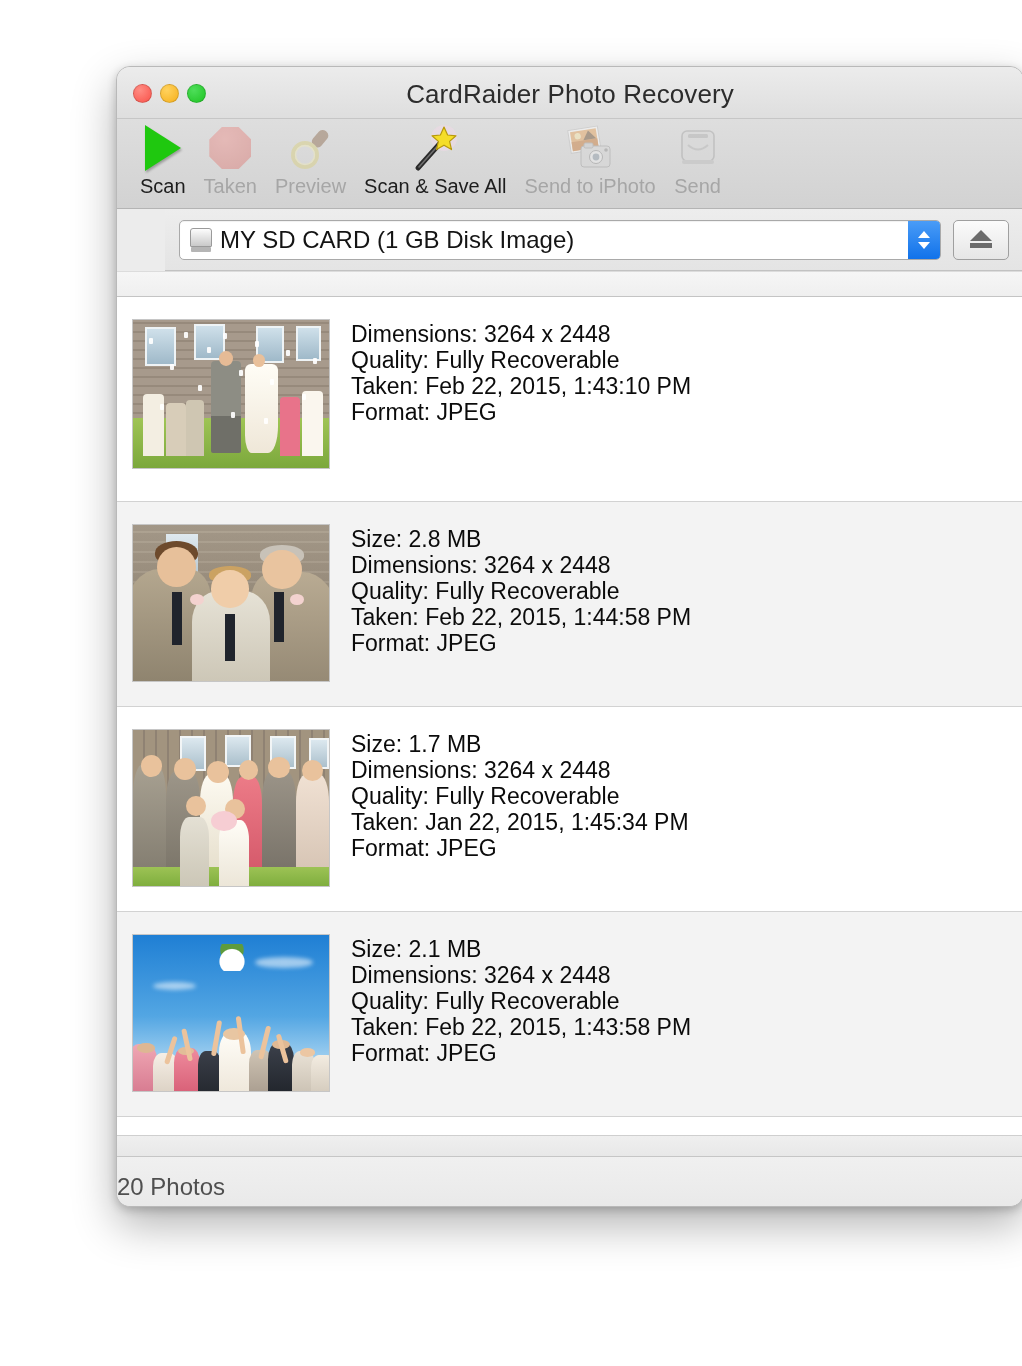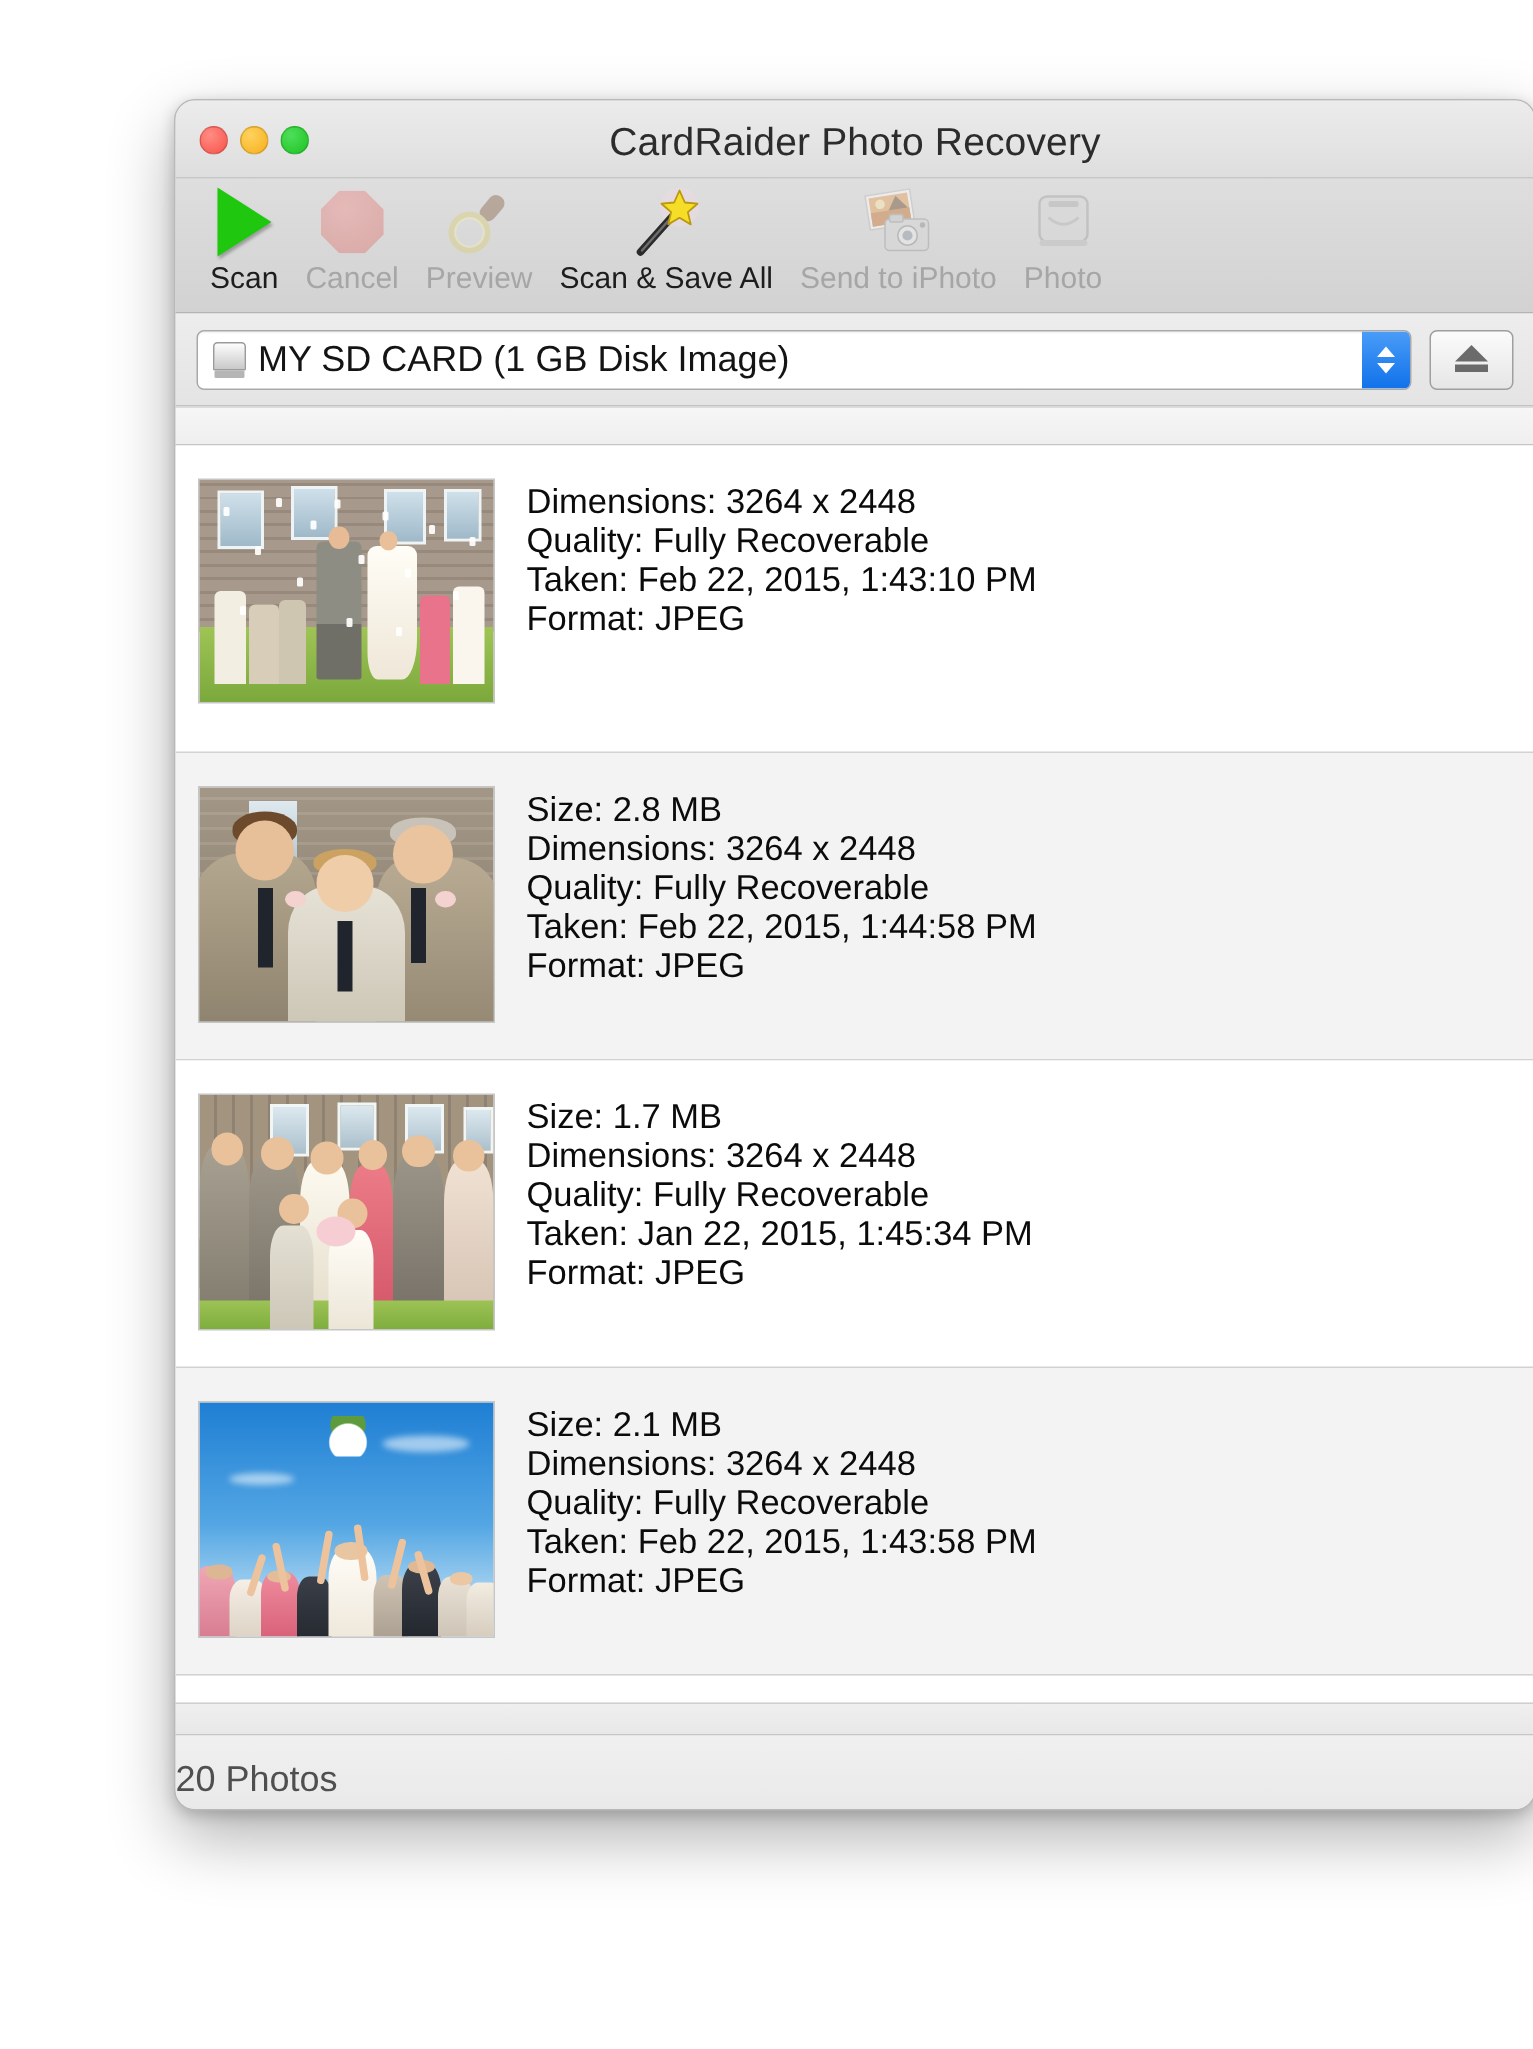--- a/index.html
+++ b/index.html
@@ -107,20 +107,21 @@
 
   
   .sourcebar {
     height: 62px;
     background: linear-gradient(to bottom, #ededed, #e4e4e4);
     display: flex;
     align-items: center;
     padding: 0 14px;
     gap: 12px;
     border-bottom: 1px solid #c2c2c2;
+    margin-left: 48px;
   }
   .popup {
     flex: 1;
     height: 40px;
     background: #ffffff;
     border: 1px solid #a9a9a9;
     border-radius: 5px;
     display: flex;
     align-items: center;
     position: relative;
@@ -365,21 +366,21 @@
       <span class="glyph">
         <span class="ic-play"></span>
       </span>
       <span class="lbl">Scan</span>
     </div>
 
     <div class="tbtn disabled">
       <span class="glyph">
         <span class="ic-stop"></span>
       </span>
-      <span class="lbl">Cancel</span>
+      <span class="lbl">Taken</span>
     </div>
 
     <div class="tbtn disabled">
       <span class="glyph">
         <svg width="48" height="48" viewBox="0 0 48 48">
           <rect x="28" y="5" width="11" height="19" rx="5" transform="rotate(40 33 14)" fill="#8c6a4d"></rect>
           <circle cx="18" cy="31" r="12" fill="none" stroke="#d9cf7d" stroke-width="4"></circle>
           <circle cx="18" cy="31" r="9.5" fill="none" stroke="#f2ecb4" stroke-width="1.4"></circle>
         </svg>
       </span>
@@ -420,21 +421,21 @@
 
     <div class="tbtn disabled">
       <span class="glyph">
         <svg width="48" height="48" viewBox="0 0 48 48">
           <rect x="8" y="7" width="32" height="30" rx="5" fill="#d8d8d8" stroke="#a4a4a4" stroke-width="1.6"></rect>
           <rect x="14" y="10" width="20" height="4" rx="1.5" fill="#aeaeae"></rect>
           <path d="M14 21 q10 9 20 0" fill="none" stroke="#b3b3b3" stroke-width="2"></path>
           <rect x="8" y="36" width="32" height="4" rx="2" fill="#bcbcbc"></rect>
         </svg>
       </span>
-      <span class="lbl">Photo</span>
+      <span class="lbl">Send</span>
     </div>
 
   </div>
 
   <div class="sourcebar">
     <div class="popup">
       <span class="disk-icon">
         <span class="body"></span>
           <span class="base"></span>
       </span>

